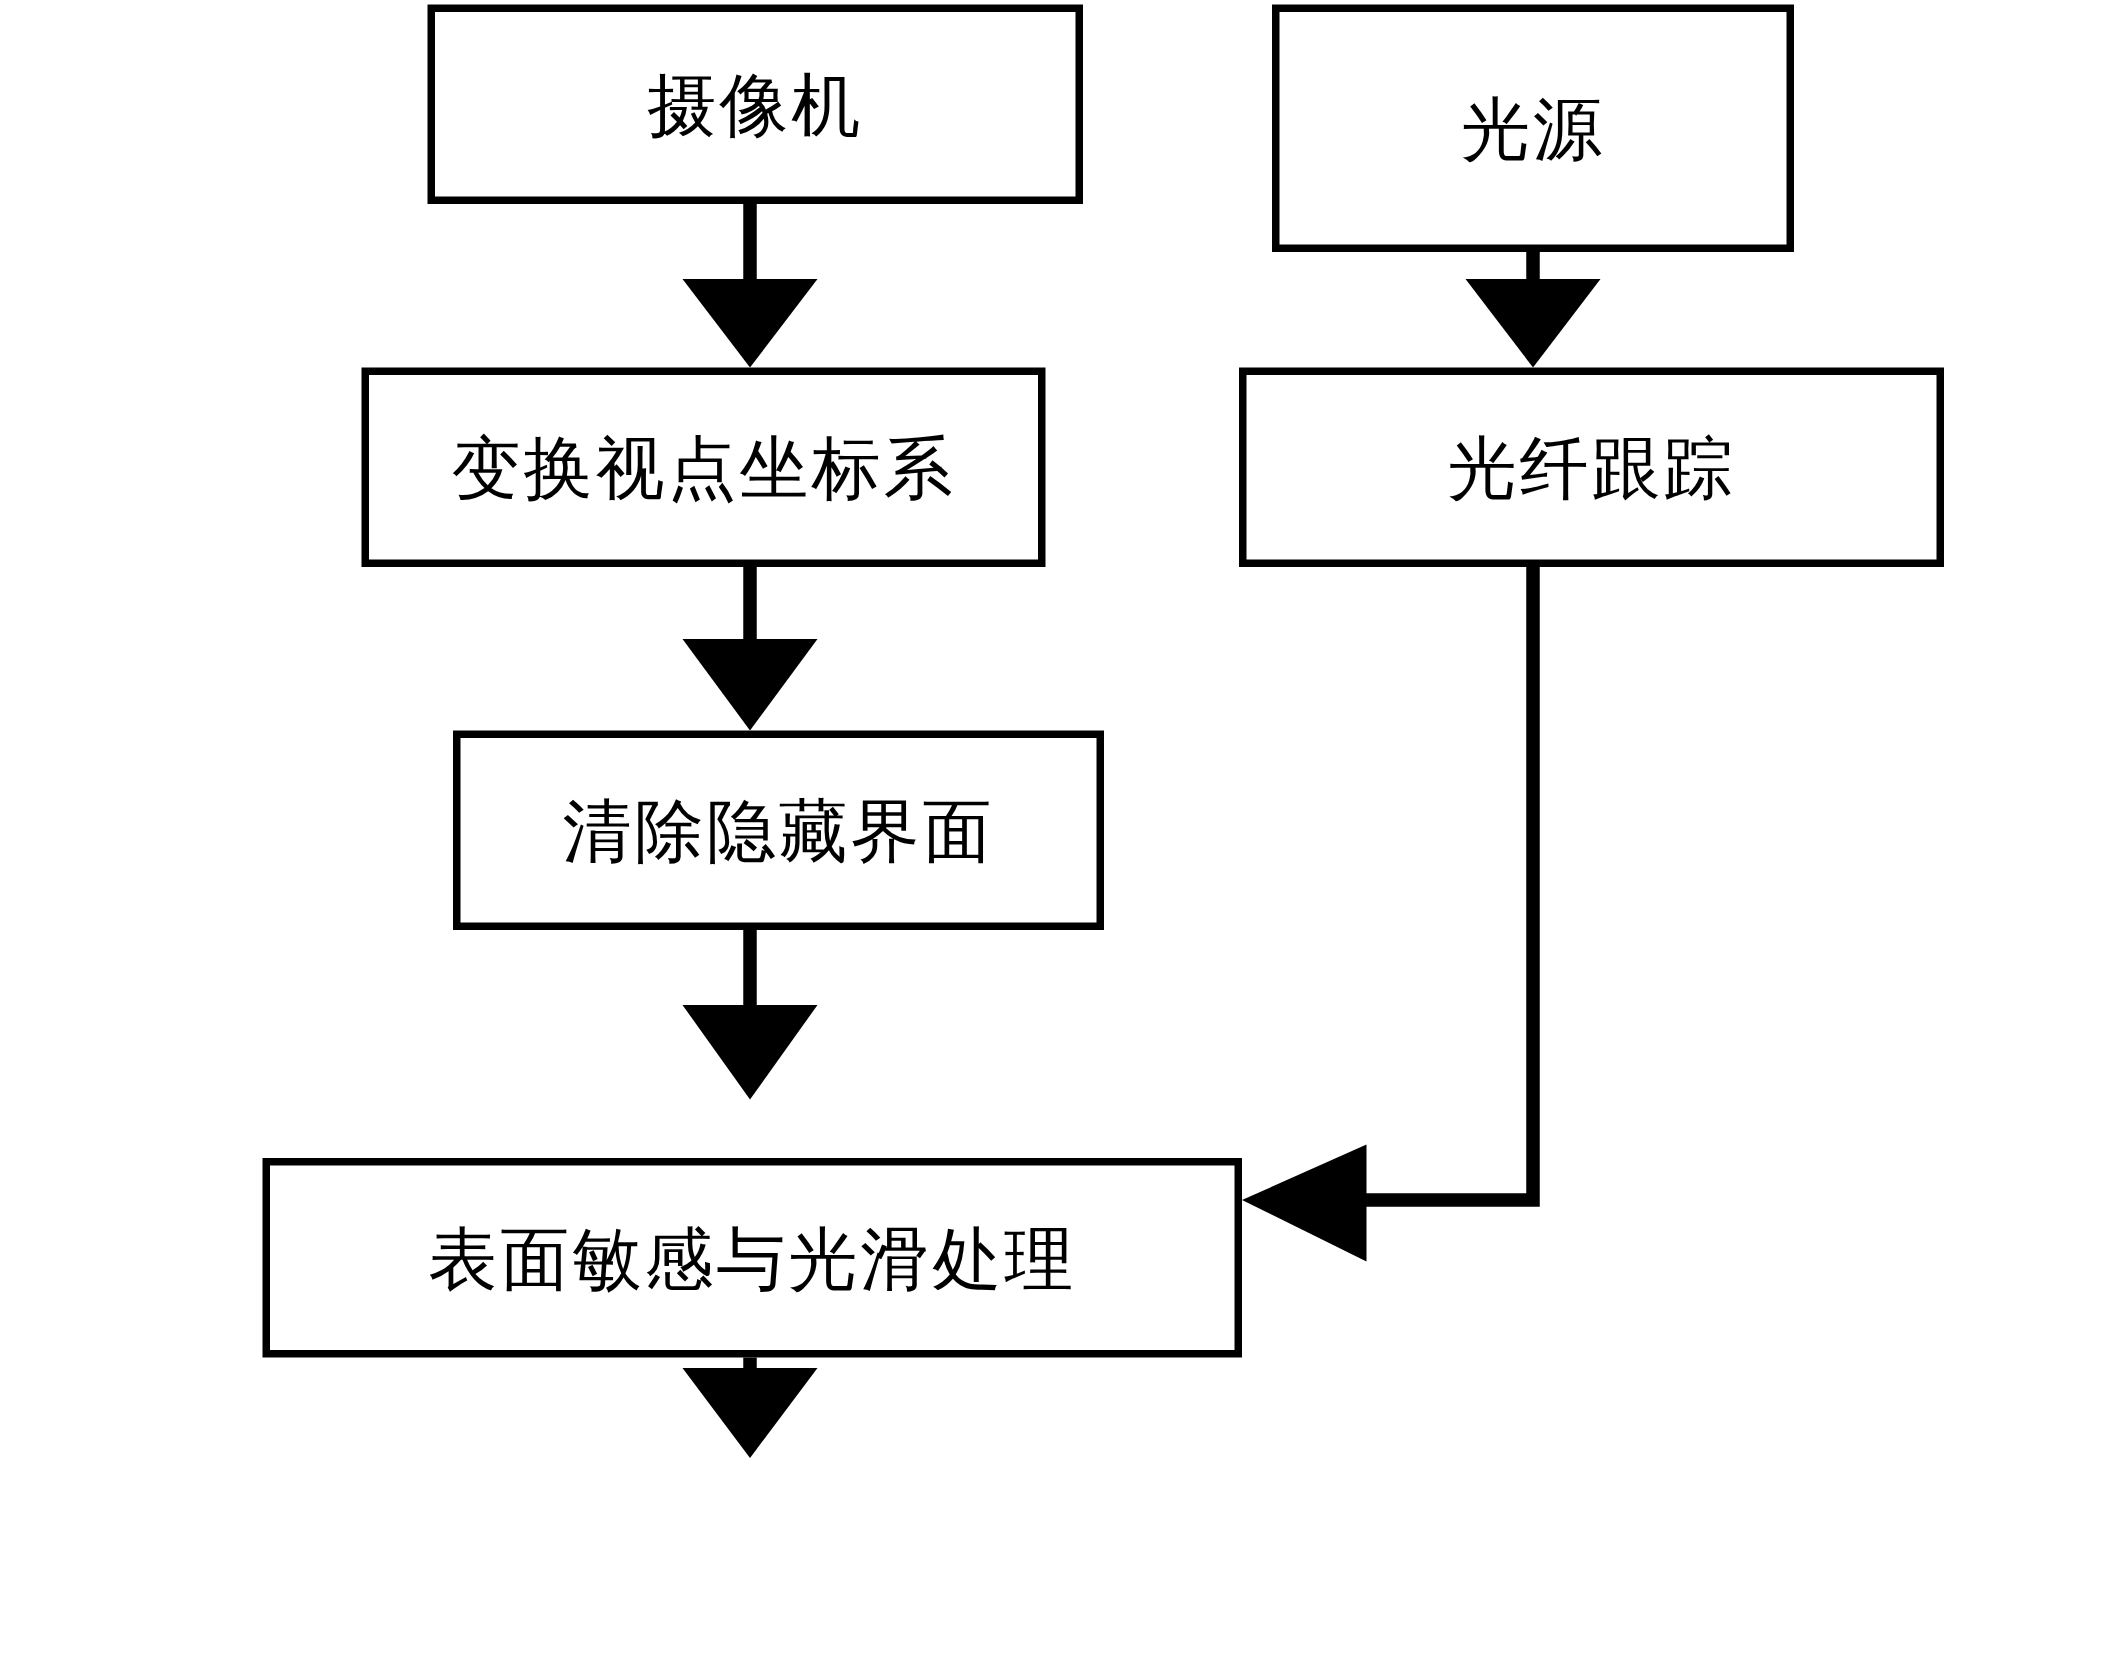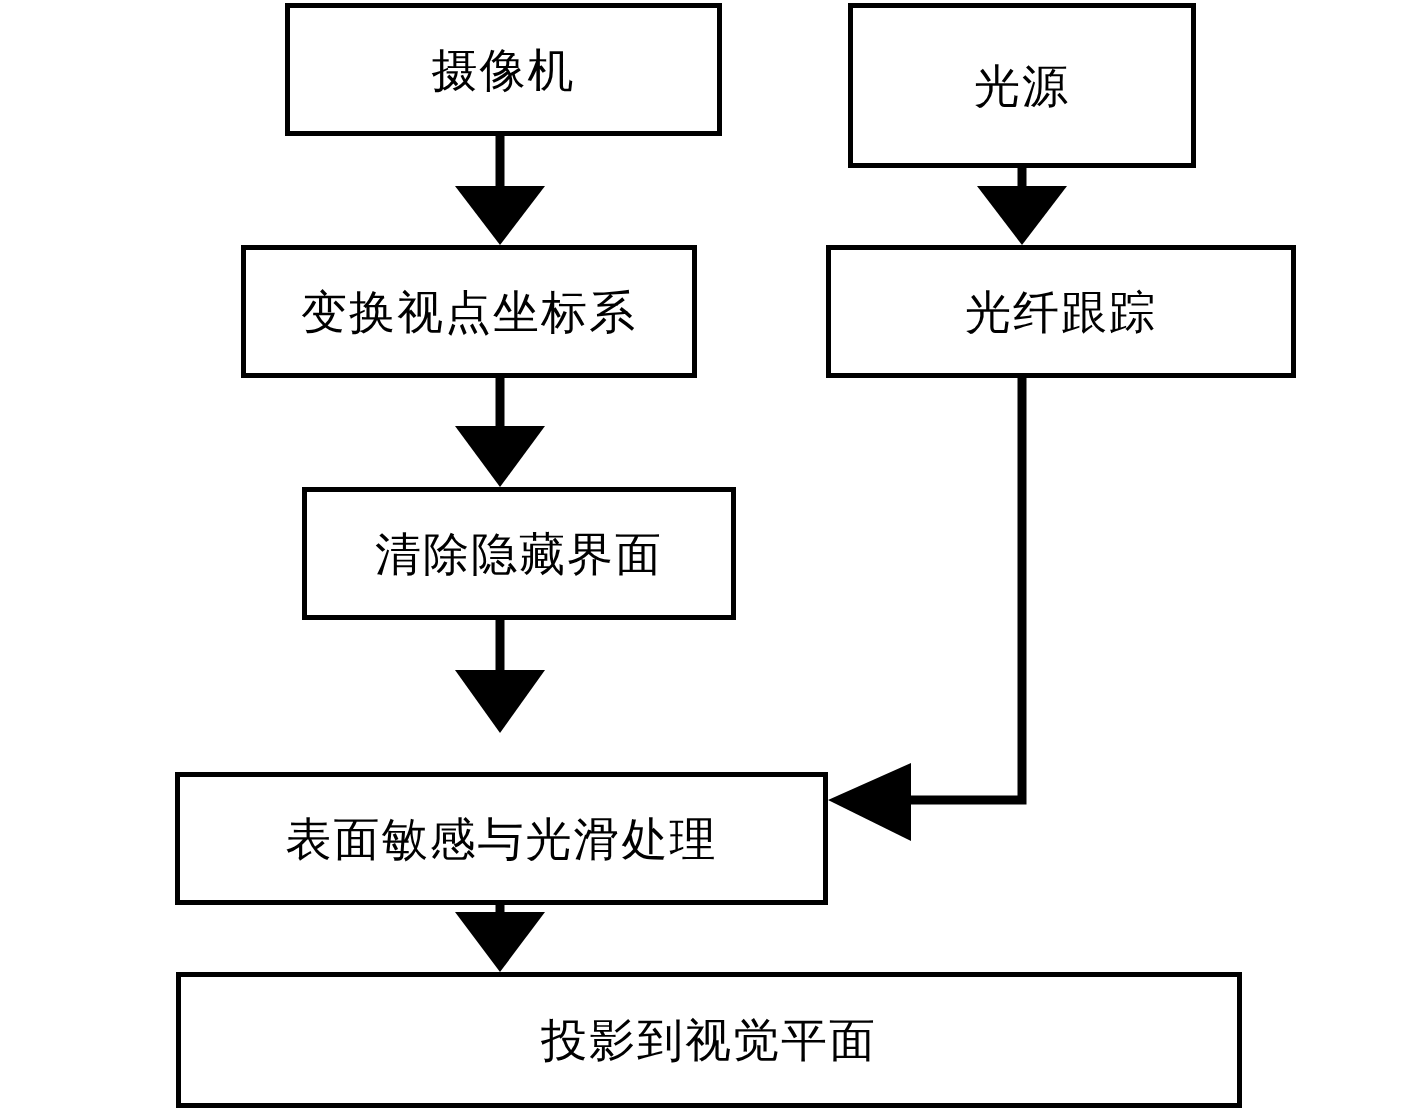--- a/index.html
+++ b/index.html
@@ -100,17 +100,14 @@
   </div>
 
   <div class="node" style="left:302px; top:487px; width:434px; height:133px;">
     <span class="node-label">清除隐藏界面</span>
   </div>
 
   <div class="node" style="left:175px; top:733px; width:653px; height:133px;margin-top:39px;">
     <span class="node-label">表面敏感与光滑处理</span>
   </div>
 
-  <div class="node" style="left:176px; top:972px; width:1066px; height:136px;">
-    <span class="node-label">投影到视觉平面</span>
-  </div>
 
 </div>
 
 </body></html>

